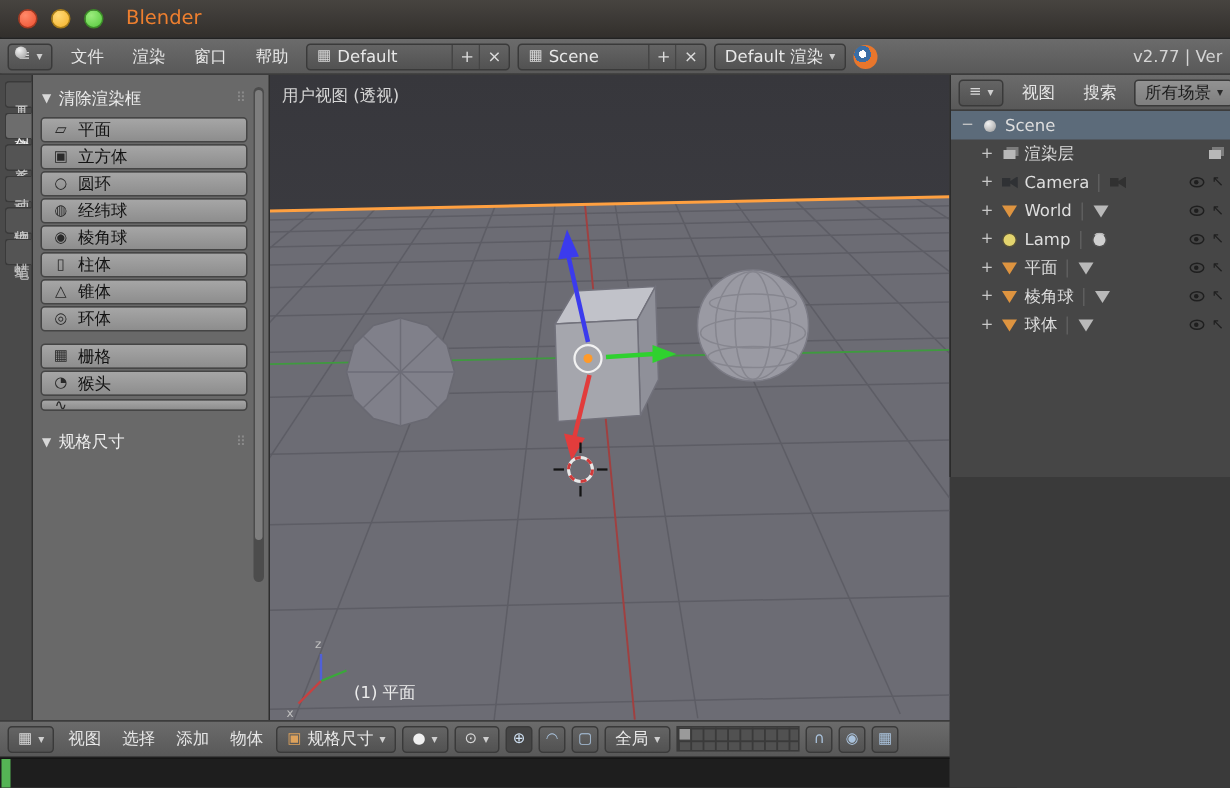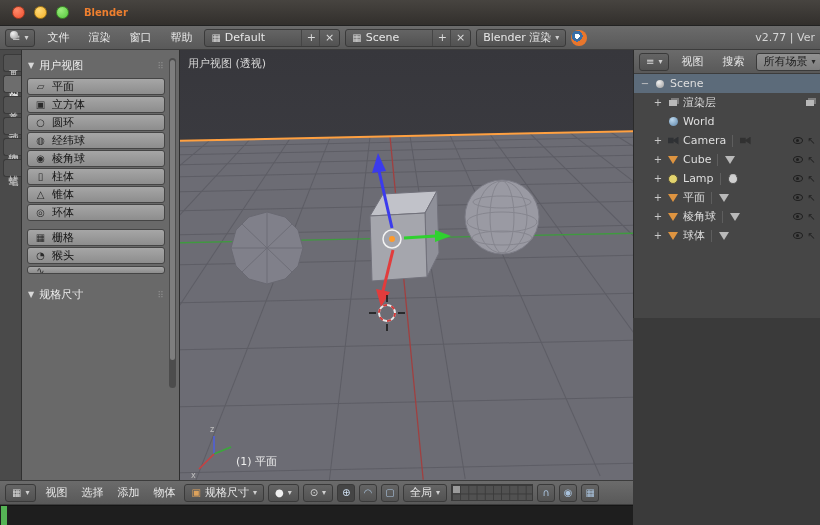--- a/index.html
+++ b/index.html
@@ -8,21 +8,21 @@
   #app{position:relative;width:820px;height:525px;background:#3a3a3a}
   .abs{position:absolute}
 
   
   .titlebar{left:0;top:0;width:820px;height:26px;background:linear-gradient(#474440,#322f2c);
             display:flex;align-items:center;gap:9px;padding:0 12px;border-bottom:1px solid #222}
   .circ{width:13px;height:13px;border-radius:50%;flex:none}
   .c-red{background:radial-gradient(circle at 35% 30%,#ff8a6a,#ee4f2f);border:1px solid #a53a22}
   .c-yel{background:radial-gradient(circle at 35% 30%,#ffd976,#f5b22a);border:1px solid #a87d18}
   .c-grn{background:radial-gradient(circle at 35% 30%,#9bec7d,#55c93c);border:1px solid #3c8a28}
-  .wtitle{margin-left:6px;font-weight:bold;font-size:10px;color:#ee7f2f}
+  .wtitle{margin-left:6px;font-weight:normal;font-size:13px;color:#ee7f2f}
 
   
   .hdr{background:linear-gradient(#6b6b6b,#595959);border-bottom:1px solid #3c3c3c;
        display:flex;align-items:center;gap:5px;padding:0 5px;white-space:nowrap;overflow:hidden}
   .menu{padding:2px 7px;color:#e6e6e6}
   .w{display:inline-flex;align-items:center;gap:4px;height:18px;padding:0 6px;flex:none;
      background:linear-gradient(#646464,#525252);border:1px solid #3a3a3a;border-radius:3px;color:#e8e8e8}
   .w .caret{font-size:8px;color:#cfcfcf}
   .w .wic{font-size:10px;color:#d8d8d8}
   .seg{border-left:1px solid #454545;align-self:stretch;display:inline-flex;align-items:center;
@@ -158,41 +158,41 @@
       <span style="min-width:62px">Scene</span>
       <span class="seg">
           <span>+</span>
         </span>
       <span class="seg">
           <span>×</span>
         </span>
     </span>
 
     <span class="w">
-      <span>Blender 渲染</span>
+      <span>Default 渲染</span>
       <span class="caret">▾</span>
     </span>
 
     <span class="logo"></span>
     <span class="version">v2.77 | Ver</span>
   </div>
 
   <div class="abs vtabs">
     <span class="vtab">工具</span>
     <span class="vtab active">创建</span>
     <span class="vtab">关系</span>
     <span class="vtab">动画</span>
     <span class="vtab">物理</span>
     <span class="vtab">蜡笔</span>
   </div>
 
   <div class="shelf">
     <div class="panel-h">
       <span class="tri">▼</span>
-      <span>用户视图</span>
+      <span>清除渲染框</span>
       <span class="drag">⠿</span>
     </div>
 
     <button class="sbtn">
       <span class="si">▱</span>
       <span>平面</span>
       </button>
     <button class="sbtn">
       <span class="si">▣</span>
       <span>立方体</span>
@@ -432,39 +432,34 @@
     </div>
     <div class="orow child">
       <span class="exp">+</span>
       <span class="oi oi-layers"></span>
       <span>渲染层</span>
       <span class="oright">
           <span class="oi oi-layers"></span>
         </span>
     </div>
     <div class="orow child">
-      <span class="exp"></span>
-      <span class="oi oi-world"></span>
-      <span>World</span>
-    </div>
-    <div class="orow child">
       <span class="exp">+</span>
       <span class="oi oi-camera"></span>
       <span>Camera</span>
       <span class="osep"></span>
         <span class="oi oi-camera dim"></span>
       <span class="oright">
         <span class="eye"></span>
         <span class="cur-ic">↖</span>
       </span>
     </div>
     <div class="orow child">
       <span class="exp">+</span>
       <span class="oi oi-mesh"></span>
-      <span>Cube</span>
+      <span>World</span>
       <span class="osep"></span>
         <span class="oi oi-mesh dim"></span>
       <span class="oright">
         <span class="eye"></span>
         <span class="cur-ic">↖</span>
       </span>
     </div>
     <div class="orow child">
       <span class="exp">+</span>
       <span class="oi oi-lamp"></span>

